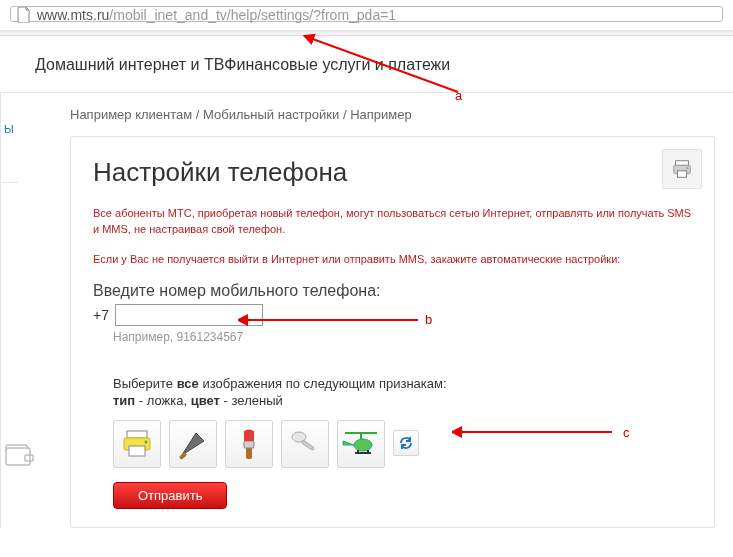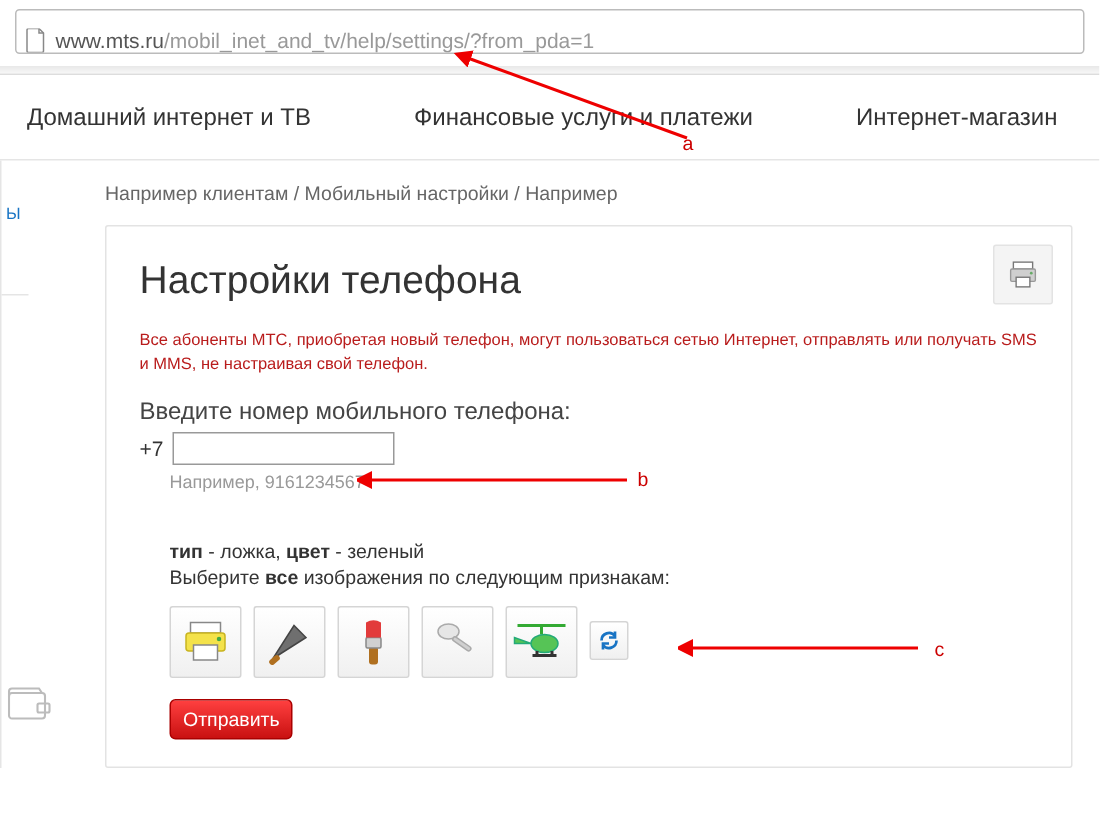--- a/index.html
+++ b/index.html
@@ -1,22 +1,22 @@
 <!DOCTYPE html>
 <html><head>
 <meta charset="utf-8">
 <style>
 *{box-sizing:border-box;margin:0;padding:0;font-family:Arial,Helvetica,sans-serif}
 body{width:733px;height:557px;overflow:hidden;background:#fff;position:relative}
-.addr-bar{height:30px;border:1px solid #bbb;border-radius:3px;margin:6px 10px 0;display:flex;align-items:flex-end;padding:0 6px;background:#fff;font-size:14px;color:#555}
+.addr-bar{height:16px;border:1px solid #bbb;border-radius:3px;margin:6px 10px 0;display:flex;align-items:flex-start;padding:0 6px;background:#fff;font-size:14px;color:#555}
 .addr-bar .doc-icon{margin-right:6px;display:flex}
 .addr-bar .url{white-space:nowrap}
 .addr-bar .url .gray{color:#999}
 .hr-top{height:6px;background:linear-gradient(#e8e8e8,#f7f7f7);border-bottom:1px solid #ddd;margin-top:8px}
-.top-nav{display:flex;justify-content:space-between;padding:20px 28px 18px 18px;font-size:16px;color:#333}
+.top-nav{display:flex;justify-content:flex-start;padding:20px 28px 18px 35px;font-size:16px;color:#333}
 .top-nav span{cursor:pointer}
 .hr-nav{height:1px;background:#e5e5e5}
 .page-wrap{display:flex}
 .leftcol{width:58px;flex:none;border-left:1px solid #e5e5e5;position:relative}
 .leftcol .stub1{position:absolute;left:0;top:30px;width:18px;height:60px;border-bottom:1px solid #e5e5e5;color:#1874c4;font-size:11px;padding-left:3px}
 .leftcol .wallet{position:absolute;left:4px;top:350px;color:#bcbcbc}
 .content{flex:1;padding:14px 18px 0 12px}
 .breadcrumb{font-size:13px;color:#666;margin-bottom:14px}
 .breadcrumb a{color:#666;text-decoration:none}
 .card{border:1px solid #e3e3e3;border-radius:2px;padding:20px 22px 18px;position:relative}
@@ -27,21 +27,21 @@
 .phone-row{display:flex;align-items:center;gap:6px;margin-bottom:4px}
 .phone-row .prefix{font-size:14px;color:#333}
 .phone-row input{width:148px;height:22px;border:1px solid #999;padding:0 4px;font-size:13px}
 .example{font-size:12px;color:#999;margin-left:20px;margin-bottom:32px}
 .captcha-block{margin-left:20px}
 .captcha-block .cap-line{font-size:13px;color:#333;margin-bottom:2px}
 .captcha-block .cap-line b{font-weight:700}
 .cap-images{display:flex;gap:8px;margin:12px 0 14px}
 .cap-img{width:48px;height:48px;border:1px solid #d5d5d5;border-radius:2px;background:linear-gradient(#fff,#f0f0f0);display:flex;align-items:center;justify-content:center;cursor:pointer}
 .cap-refresh{width:26px;height:26px;border:1px solid #d5d5d5;border-radius:2px;background:linear-gradient(#fff,#f0f0f0);display:flex;align-items:center;justify-content:center;cursor:pointer;align-self:flex-start;margin-top:10px}
-.submit{background:linear-gradient(#ff4040,#c91111);color:#fff;border:1px solid #a00;border-radius:4px;padding:5px 8px;font-size:13px;cursor:pointer;margin-left:20px}
+.submit{background:linear-gradient(#ff4040,#c91111);color:#fff;border:1px solid #a00;border-radius:4px;padding:5px 24px;font-size:13px;cursor:pointer;margin-left:20px}
 .arrow{position:absolute;pointer-events:none}
 .arrow-label{position:absolute;font-size:13px;color:#c00;pointer-events:none}
 </style>
 </head>
 <body>
 
 <div class="addr-bar">
   <span class="doc-icon">
     <svg width="14" height="16" viewBox="0 0 14 16">
         <path d="M2 0h7l3 3v12a1 1 0 0 1-1 1H2a1 1 0 0 1-1-1V1a1 1 0 0 1 1-1z" fill="#fff" stroke="#888"></path>
@@ -50,21 +50,20 @@
   </span>
   <span class="url">
     <span>www.mts.ru</span><span class="gray">/mobil_inet_and_tv/help/settings/?from_pda=1</span>
   </span>
 </div>
 <div class="hr-top"></div>
 
 <div class="top-nav">
   <span>Домашний интернет и ТВ</span>
   <span>Финансовые услуги и платежи</span>
-  <span>Интернет-магазин</span>
 </div>
 <div class="hr-nav"></div>
 
 <div class="page-wrap">
   <div class="leftcol">
     <div class="stub1">Ы</div>
     <div class="wallet">
       <svg width="30" height="24" viewBox="0 0 30 24" fill="none" stroke="#bcbcbc" stroke-width="1.4">
           <rect x="1" y="5" width="24" height="17" rx="2"></rect>
           <path d="M1 8V4a2 2 0 0 1 2-2h18l2 3"></path>
@@ -83,34 +82,35 @@
         <svg width="22" height="22" viewBox="0 0 24 24">
             <rect x="5" y="3" width="14" height="5" fill="#fff" stroke="#777"></rect>
             <rect x="3" y="8" width="18" height="9" rx="1" fill="#cfcfcf" stroke="#999"></rect>
             <rect x="7" y="14" width="10" height="7" fill="#fff" stroke="#777"></rect>
             <circle cx="18" cy="11" r="1" fill="#6a6"></circle>
           </svg>
       </div>
 
       <h1>Настройки телефона</h1>
       <p class="para">Все абоненты МТС, приобретая новый телефон, могут пользоваться сетью Интернет, отправлять или получать SMS и MMS, не настраивая свой телефон.</p>
+      <p class="para">Если у Вас не получается выйти в Интернет или отправить MMS, закажите автоматические настройки:</p>
 
       <div class="label">Введите номер мобильного телефона:</div>
       <div class="phone-row">
         <span class="prefix">+7</span>
         <input type="text" placeholder="" style="">
       </div>
       <div class="example">Например, 9161234567</div>
 
       <div class="captcha-block">
         <div class="cap-line">
-          <b>тип</b><span> - ложка, </span><b>цвет</b><span> - зеленый</span>
+          <span>Выберите </span><b>все</b><span> изображения по следующим признакам:</span>
         </div>
         <div class="cap-line">
-          <span>Выберите </span><b>все</b><span> изображения по следующим признакам:</span>
+          <b>тип</b><span> - ложка, </span><b>цвет</b><span> - зеленый</span>
         </div>
 
         <div class="cap-images">
           <div class="cap-img">
             <svg width="34" height="34" viewBox="0 0 34 34">
                 <rect x="7" y="4" width="20" height="7" fill="#fff" stroke="#888"></rect>
                 <rect x="4" y="11" width="26" height="12" rx="2" fill="#f4e24a" stroke="#c9b420"></rect>
                 <rect x="9" y="19" width="16" height="10" fill="#fff" stroke="#888"></rect>
                 <circle cx="26" cy="15" r="1.5" fill="#4a4"></circle>
               </svg>

